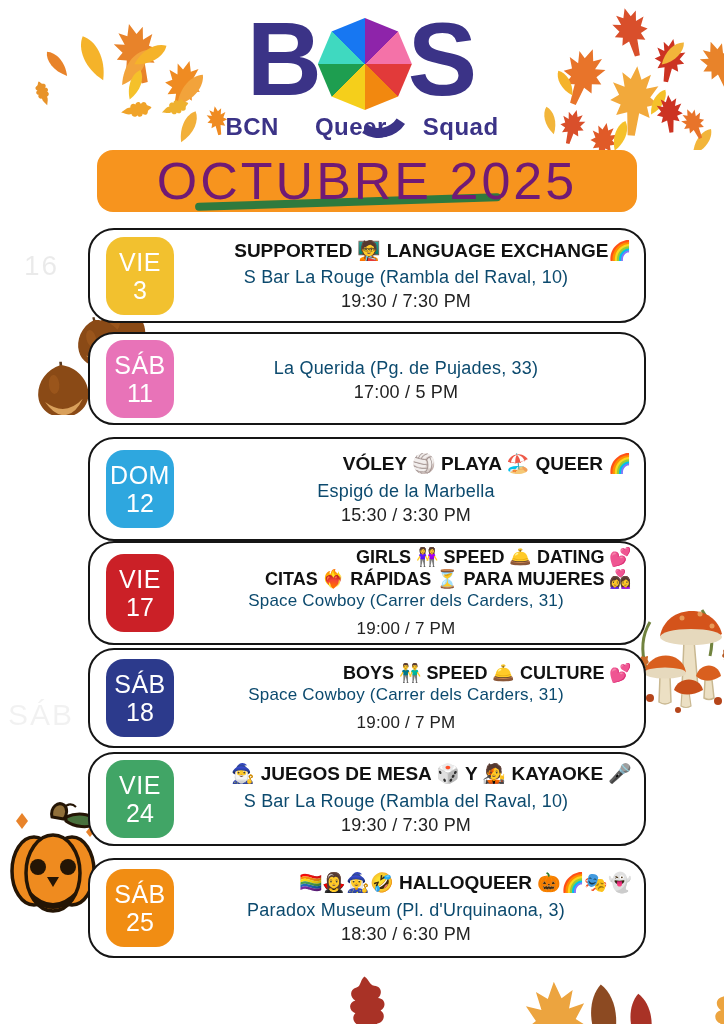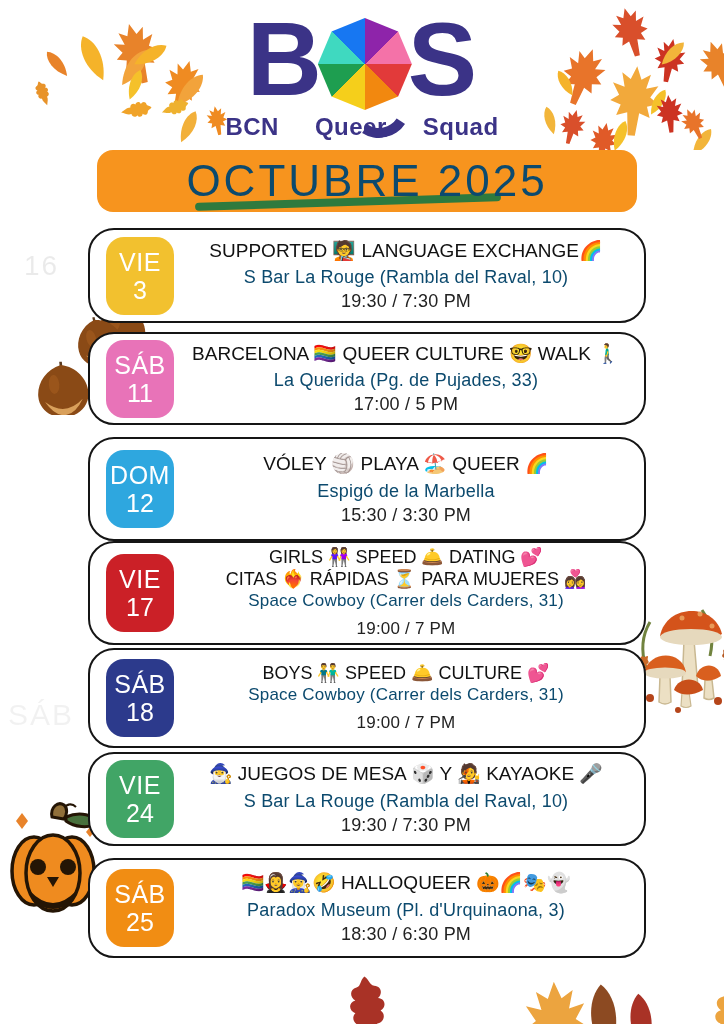--- a/index.html
+++ b/index.html
@@ -18,33 +18,33 @@
   .umbrella-wrap{position:relative;width:94px;height:92px;margin:6px -4px 0;}
   .umbrella{position:absolute;inset:0;z-index:1;
     clip-path:polygon(50% 0%,85.4% 14.6%,100% 50%,85.4% 85.4%,50% 100%,14.6% 85.4%,0% 50%,14.6% 14.6%);}
   .q-tail{position:absolute;left:30px;top:58px;width:42px;height:42px;z-index:0;
     border:10px solid transparent;border-bottom-color:#3b3387;border-radius:50%;transform:rotate(-12deg);}
   .logo-subtitle{display:flex;gap:36px;font-size:24px;font-weight:700;margin-top:3px;letter-spacing:0.5px;}
 
   
   .month-header{position:absolute;left:97px;top:150px;width:540px;height:62px;border-radius:16px;
     display:flex;align-items:center;justify-content:center;}
-  .month-title{font-size:44px;letter-spacing:3px;color:#0c4a6e;font-weight:400;position:relative;z-index:1;}
+  .month-title{font-size:52px;letter-spacing:3px;color:#701a75;font-weight:400;position:relative;z-index:1;}
   .month-underline{position:absolute;left:98px;top:48px;width:306px;height:8px;border-radius:4px;
     transform:rotate(-1.8deg);z-index:0;}
 
   
   .card{position:absolute;left:88px;width:558px;background:#fff;border:2px solid #151515;border-radius:26px;
     display:flex;align-items:center;box-sizing:border-box;}
   .badge{width:68px;min-width:68px;height:78px;border-radius:18px;margin-left:16px;
     display:flex;flex-direction:column;align-items:center;justify-content:center;color:#fff;}
   .badge-day{font-size:25px;line-height:1.12;letter-spacing:0.5px;}
   .badge-num{font-size:25px;line-height:1.12;}
   .card-body{flex:1;text-align:center;padding:0 12px 0 6px;}
-  .event-title{font-weight:400;font-size:19px;color:#111;line-height:1.3;}
+  .event-title{font-weight:700;font-size:19px;color:#111;line-height:1.3;text-align:right;}
   .event-location{font-size:18px;color:#0c4a6e;margin-top:4px;letter-spacing:0.2px;}
   .event-time{font-size:18px;color:#222;margin-top:3px;letter-spacing:0.2px;}
   .card.compact .event-title{font-size:18px;line-height:1.22;}
   .card.compact .event-location{font-size:17px;margin-top:1px;}
   .card.compact .event-time{font-size:17px;margin-top:8px;}
 
   
   .deco{position:absolute;pointer-events:none;}
 </style>
 </head>
@@ -211,21 +211,20 @@
       <div class="event-time">19:30 / 7:30 PM</div>
     </div>
   </div>
 
   <div class="card" style="top:332px;height:93px">
     <div class="badge" style="background-color: rgb(232, 115, 184);">
       <div class="badge-day">SÁB</div>
       <div class="badge-num">11</div>
     </div>
     <div class="card-body">
-      <div class="event-title">BARCELONA 🏳️‍🌈 QUEER CULTURE 🤓 WALK 🚶‍♂️</div>
       <div class="event-location">La Querida (Pg. de Pujades, 33)</div>
       <div class="event-time">17:00 / 5 PM</div>
     </div>
   </div>
 
   <div class="card" style="top:437px;height:104px">
     <div class="badge" style="background-color: rgb(46, 167, 223);">
       <div class="badge-day">DOM</div>
       <div class="badge-num">12</div>
     </div>

